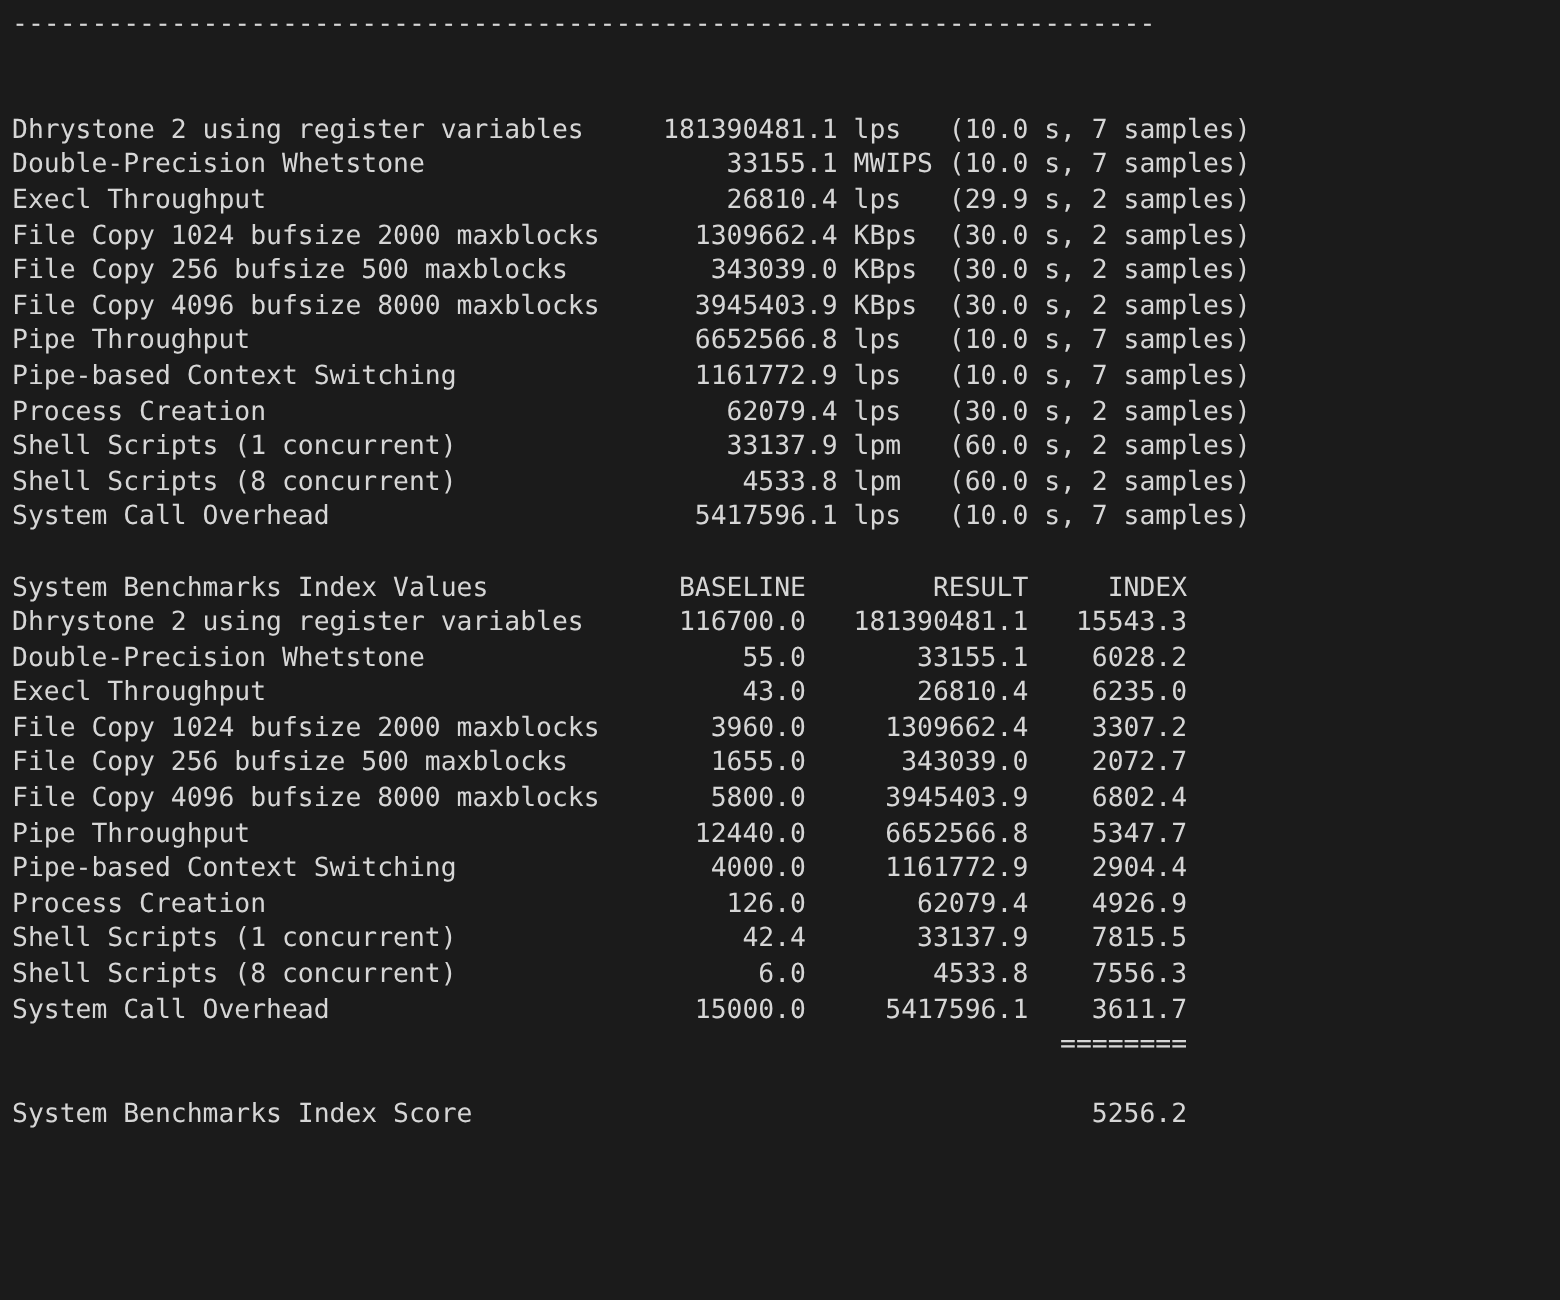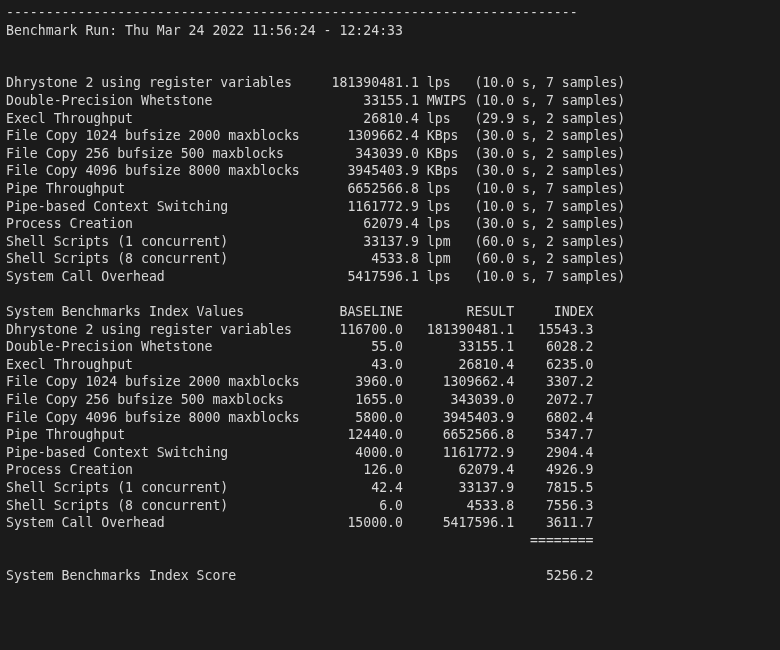--- a/index.html
+++ b/index.html
@@ -58,21 +58,20 @@
     user-select: none;
   }
 </style>
 </head>
 <body>
 
 <div id="terminal">
 
   <pre class="term-block rule">------------------------------------------------------------------------</pre>
 
-  <pre class="term-block">Benchmark Run: Thu Mar 24 2022 11:56:24 - 12:24:33</pre>
 
   <div class="spacer-2"></div>
 
   <pre class="term-block">Dhrystone 2 using register variables     181390481.1 lps   (10.0 s, 7 samples)
 Double-Precision Whetstone                   33155.1 MWIPS (10.0 s, 7 samples)
 Execl Throughput                             26810.4 lps   (29.9 s, 2 samples)
 File Copy 1024 bufsize 2000 maxblocks      1309662.4 KBps  (30.0 s, 2 samples)
 File Copy 256 bufsize 500 maxblocks         343039.0 KBps  (30.0 s, 2 samples)
 File Copy 4096 bufsize 8000 maxblocks      3945403.9 KBps  (30.0 s, 2 samples)
 Pipe Throughput                            6652566.8 lps   (10.0 s, 7 samples)

